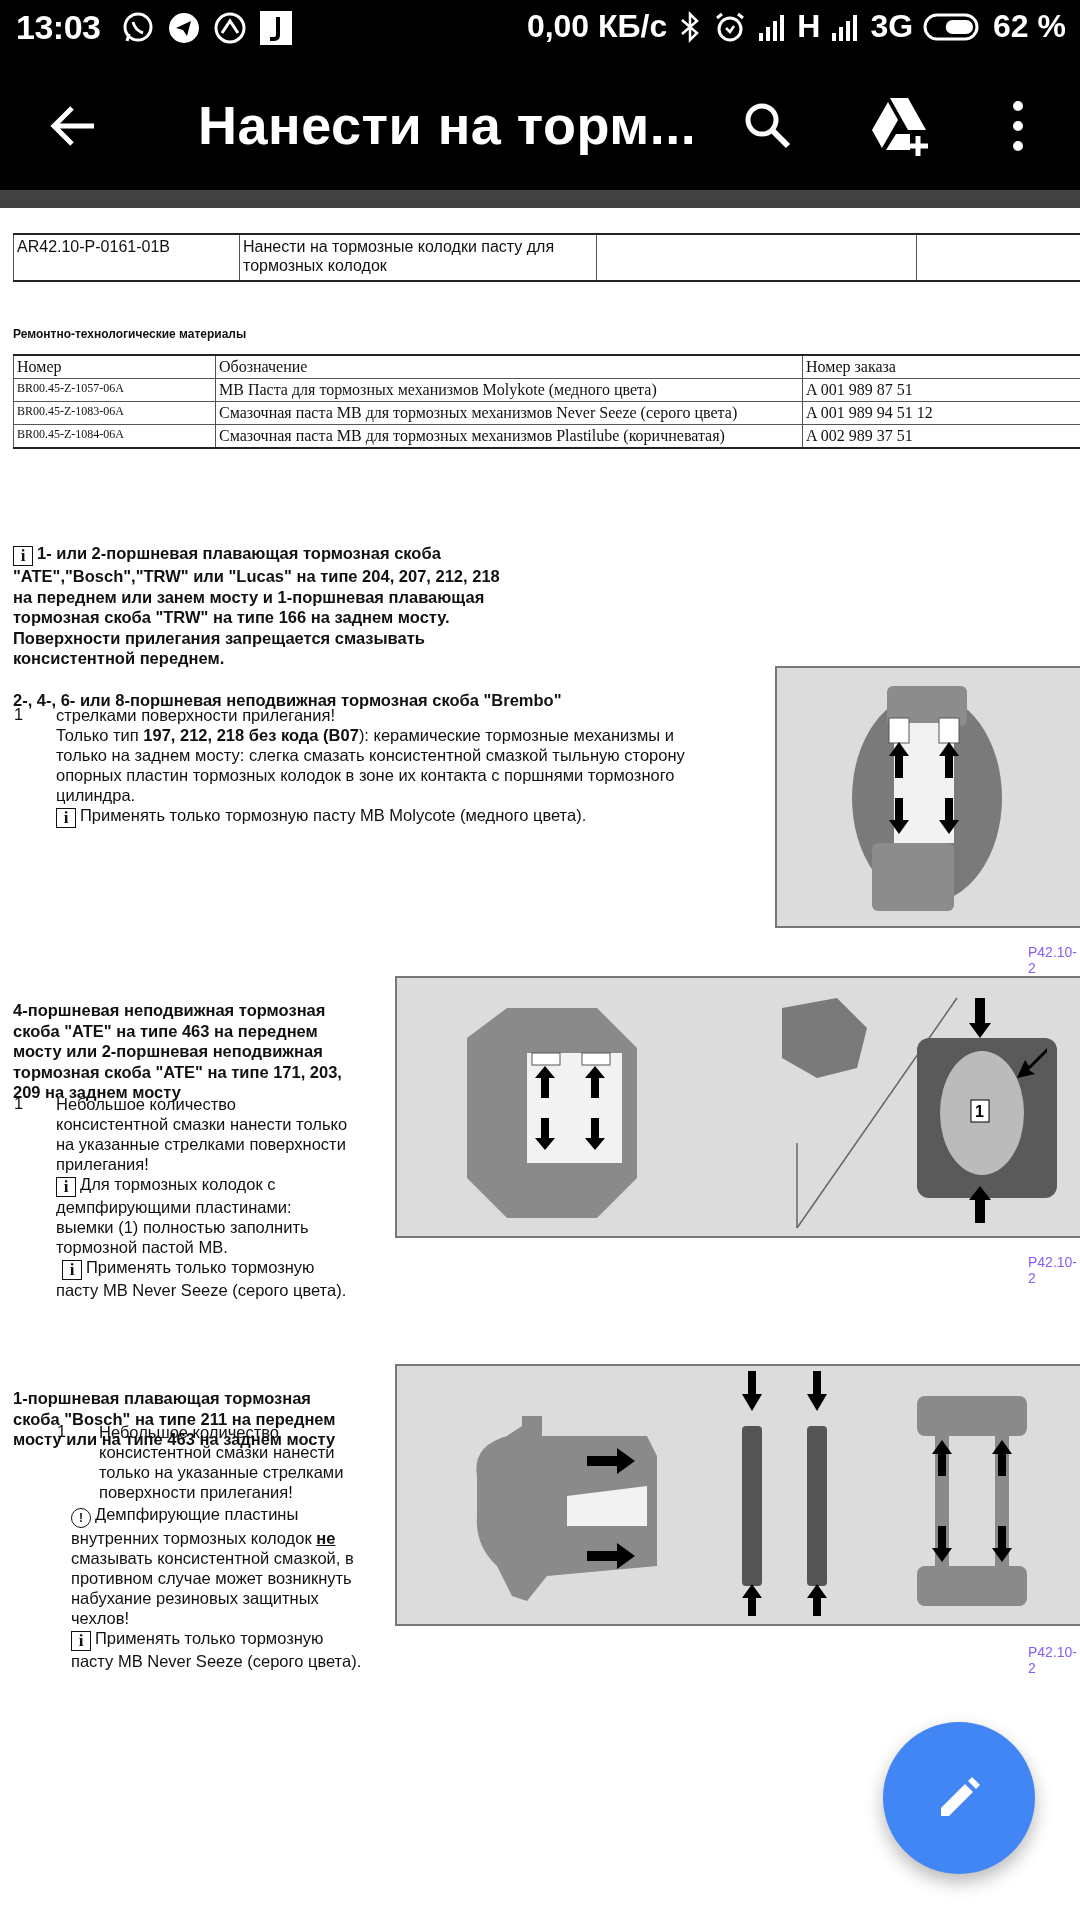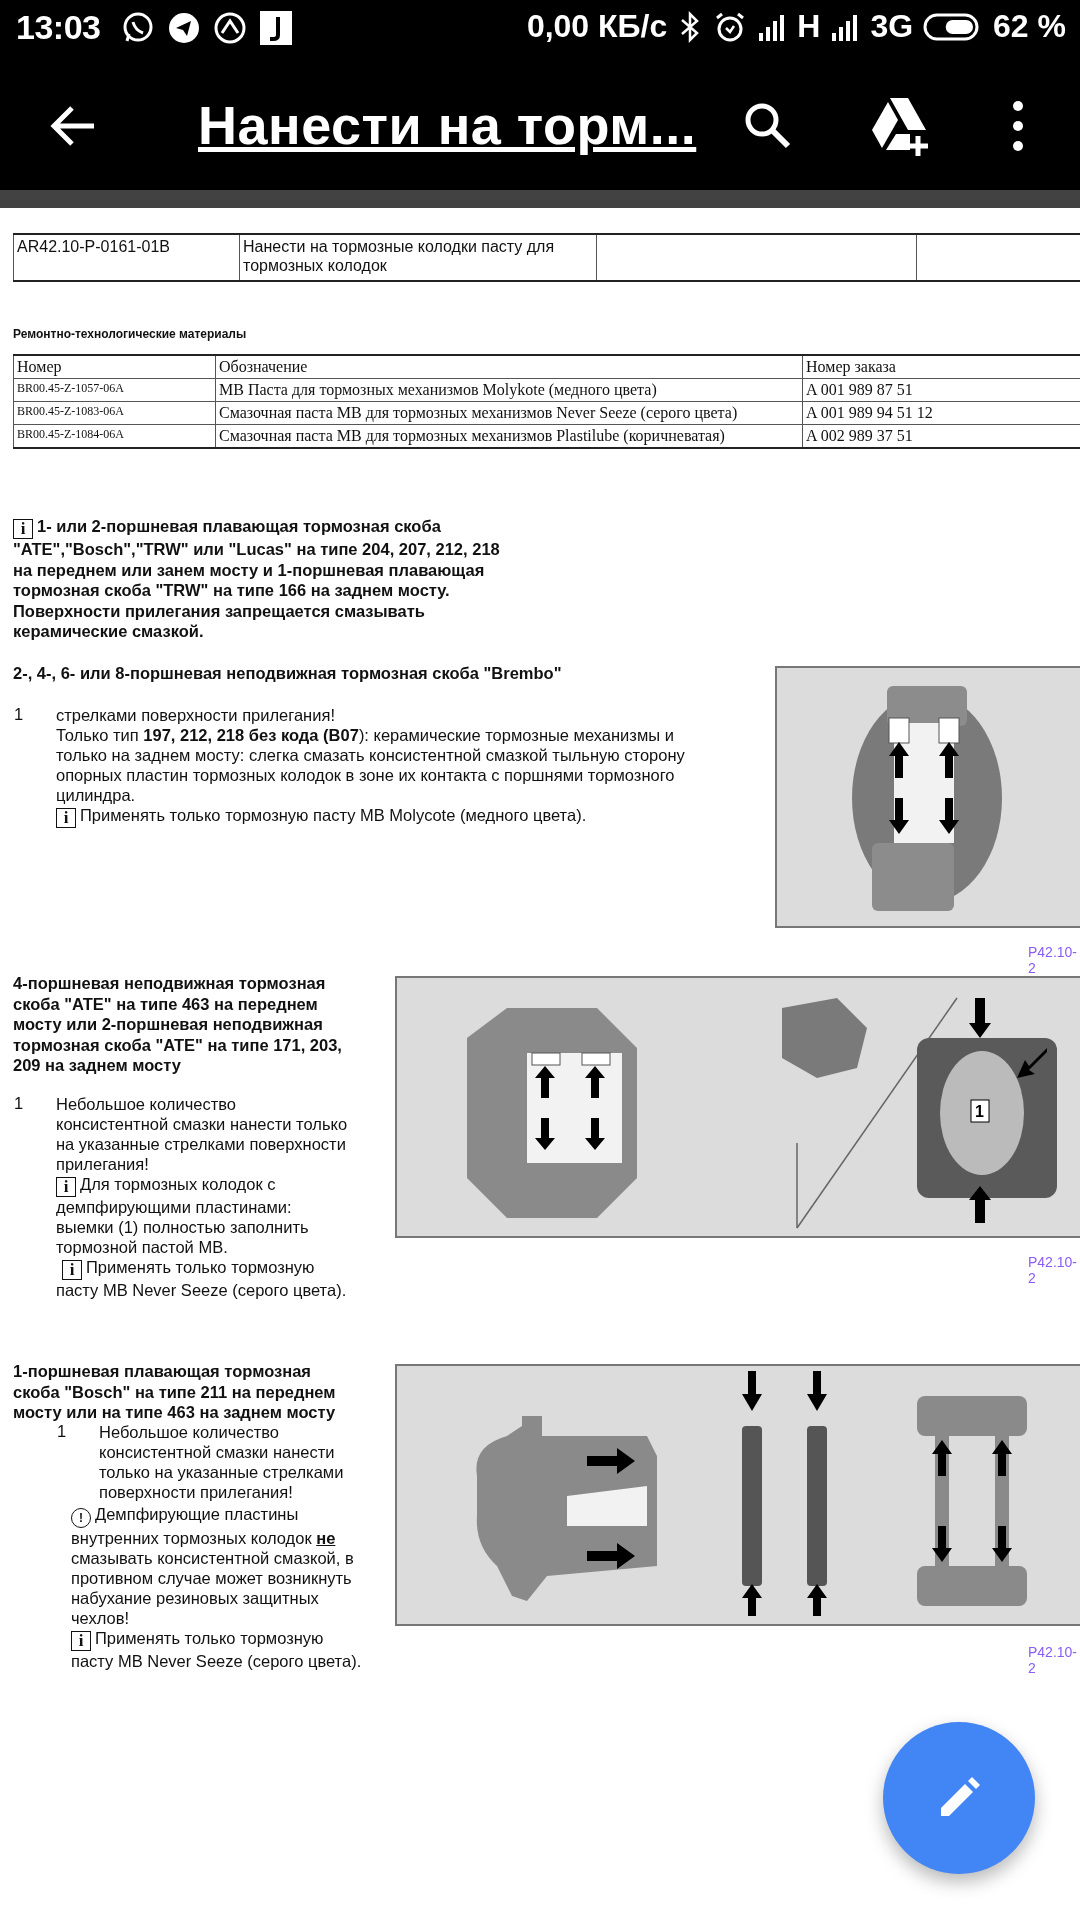--- a/index.html
+++ b/index.html
@@ -4,37 +4,37 @@
 <style>
   html, body { margin:0; padding:0; }
   body { width:1080px; height:1920px; position:relative; overflow:hidden; background:#fff; font-family:"Liberation Sans", sans-serif; color:#111; }
   .statusbar { position:absolute; left:0; top:0; width:1080px; height:58px; background:#000; color:#fff; font-family:"Liberation Sans", sans-serif; }
   .statusbar .time { position:absolute; left:16px; top:8px; font-size:34px; font-weight:bold; letter-spacing:-0.5px; }
   .sb-left-icons { position:absolute; left:120px; top:10px; display:flex; gap:10px; }
   .sb-icon { width:36px; height:36px; display:inline-flex; align-items:center; justify-content:center; }
   .sb-right { position:absolute; right:14px; top:8px; display:flex; align-items:center; gap:10px; font-size:32px; font-weight:bold; }
   .appbar { position:absolute; left:0; top:58px; width:1080px; height:132px; background:#000; color:#fff; }
   .appbar .back { position:absolute; left:44px; top:38px; width:60px; height:60px; }
-  .appbar .title { position:absolute; left:198px; top:36px; font-size:54px; font-weight:bold; white-space:nowrap; letter-spacing:0.5px;text-decoration:underline; }
+  .appbar .title { position:absolute; left:198px; top:36px; font-size:54px; font-weight:bold; white-space:nowrap; letter-spacing:0.5px; }
   .appbar .search { position:absolute; left:740px; top:40px; width:56px; height:56px; }
   .appbar .drive { position:absolute; left:868px; top:36px; width:64px; height:64px; }
   .appbar .more { position:absolute; left:1000px; top:38px; width:36px; height:60px; }
   .graybar { position:absolute; left:0; top:190px; width:1080px; height:18px; background:#424242; }
   .doc { position:absolute; left:0; top:208px; width:1080px; }
   table { border-collapse:collapse; font-family:"Liberation Sans", sans-serif; }
   .t1 { position:absolute; left:13px; top:25px; width:1090px; }
   .t1 td { border:1.5px solid #555; font-size:16px; vertical-align:top; padding:2px 3px; line-height:19px; height:41px; }
   .t1 { border-top:2px solid #222; border-bottom:2px solid #222; }
   .sec-title { position:absolute; font-weight:bold; font-size:12px; line-height:20px; }
   .t2 { position:absolute; left:13px; top:146px; width:1090px; }
   .t2 { border-top:2px solid #222; border-bottom:2px solid #222; }
   .t2 td { border:1px solid #555; font-size:16px; vertical-align:top; padding:1px 3px; line-height:20px;font-family:Liberation Serif, serif; }
   .t2 td.small { font-size:12px; line-height:16px; }
   .ib { display:inline-block; width:18px; height:18px; border:1.5px solid #111; font-family:"Liberation Serif", serif; font-weight:bold; font-size:17px; line-height:18px; text-align:center; vertical-align:-2px; margin-right:4px; }
-  .boldp { position:absolute; font-weight:bold; font-size:16.5px; line-height:20.5px; }
+  .boldp { position:absolute; font-weight:bold; font-size:16.5px; line-height:20.5px;margin-top:27px; }
   .para { position:absolute; font-size:16.5px; line-height:20px; }
   .num { position:absolute; font-size:16.5px; }
   .figure { position:absolute; background:#dcdcdc; border:2px solid #777; box-sizing:border-box; }
   .figcode { position:absolute; font-size:14px; color:#8b5cf6; }
   .fab { position:absolute; left:883px; top:1722px; width:152px; height:152px; border-radius:50%; background:#4285f4; box-shadow:0 8px 18px rgba(0,0,0,0.28); display:flex; align-items:center; justify-content:center; }
   svg { display:block; }
 </style>
 </head>
 <body>
 
@@ -178,21 +178,21 @@
     </tr>
   </tbody>
     </table>
 
   <div class="boldp" style="left:13px; top:308px; width:560px;">
     <div><span class="ib">i</span><span>1- или 2-поршневая плавающая тормозная скоба</span></div>
     <div>"ATE","Bosch","TRW" или "Lucas" на типе 204, 207, 212, 218</div>
     <div>на переднем или занем мосту и 1-поршневая плавающая</div>
     <div>тормозная скоба "TRW" на типе 166 на заднем мосту.</div>
     <div>Поверхности прилегания запрещается смазывать</div>
-    <div>керамические смазкой.</div>
+    <div>консистентной переднем.</div>
   </div>
 
   <div class="boldp" style="left:13px; top:455px;">2-, 4-, 6- или 8-поршневая неподвижная тормозная скоба "Brembo"</div>
   <div class="num" style="left:14px; top:497px;">1</div>
   <div class="para" style="left:56px; top:497px; width:700px;">
     <div>стрелками поверхности прилегания!</div>
     <div style="margin-top:0;"><span>Только тип </span> <b>197, 212, 218 без кода (B07</b><span>): керамические тормозные механизмы и</span></div>
     <div>только на заднем мосту: слегка смазать консистентной смазкой тыльную сторону</div>
     <div>опорных пластин тормозных колодок в зоне их контакта с поршнями тормозного</div>
     <div>цилиндра.</div>

